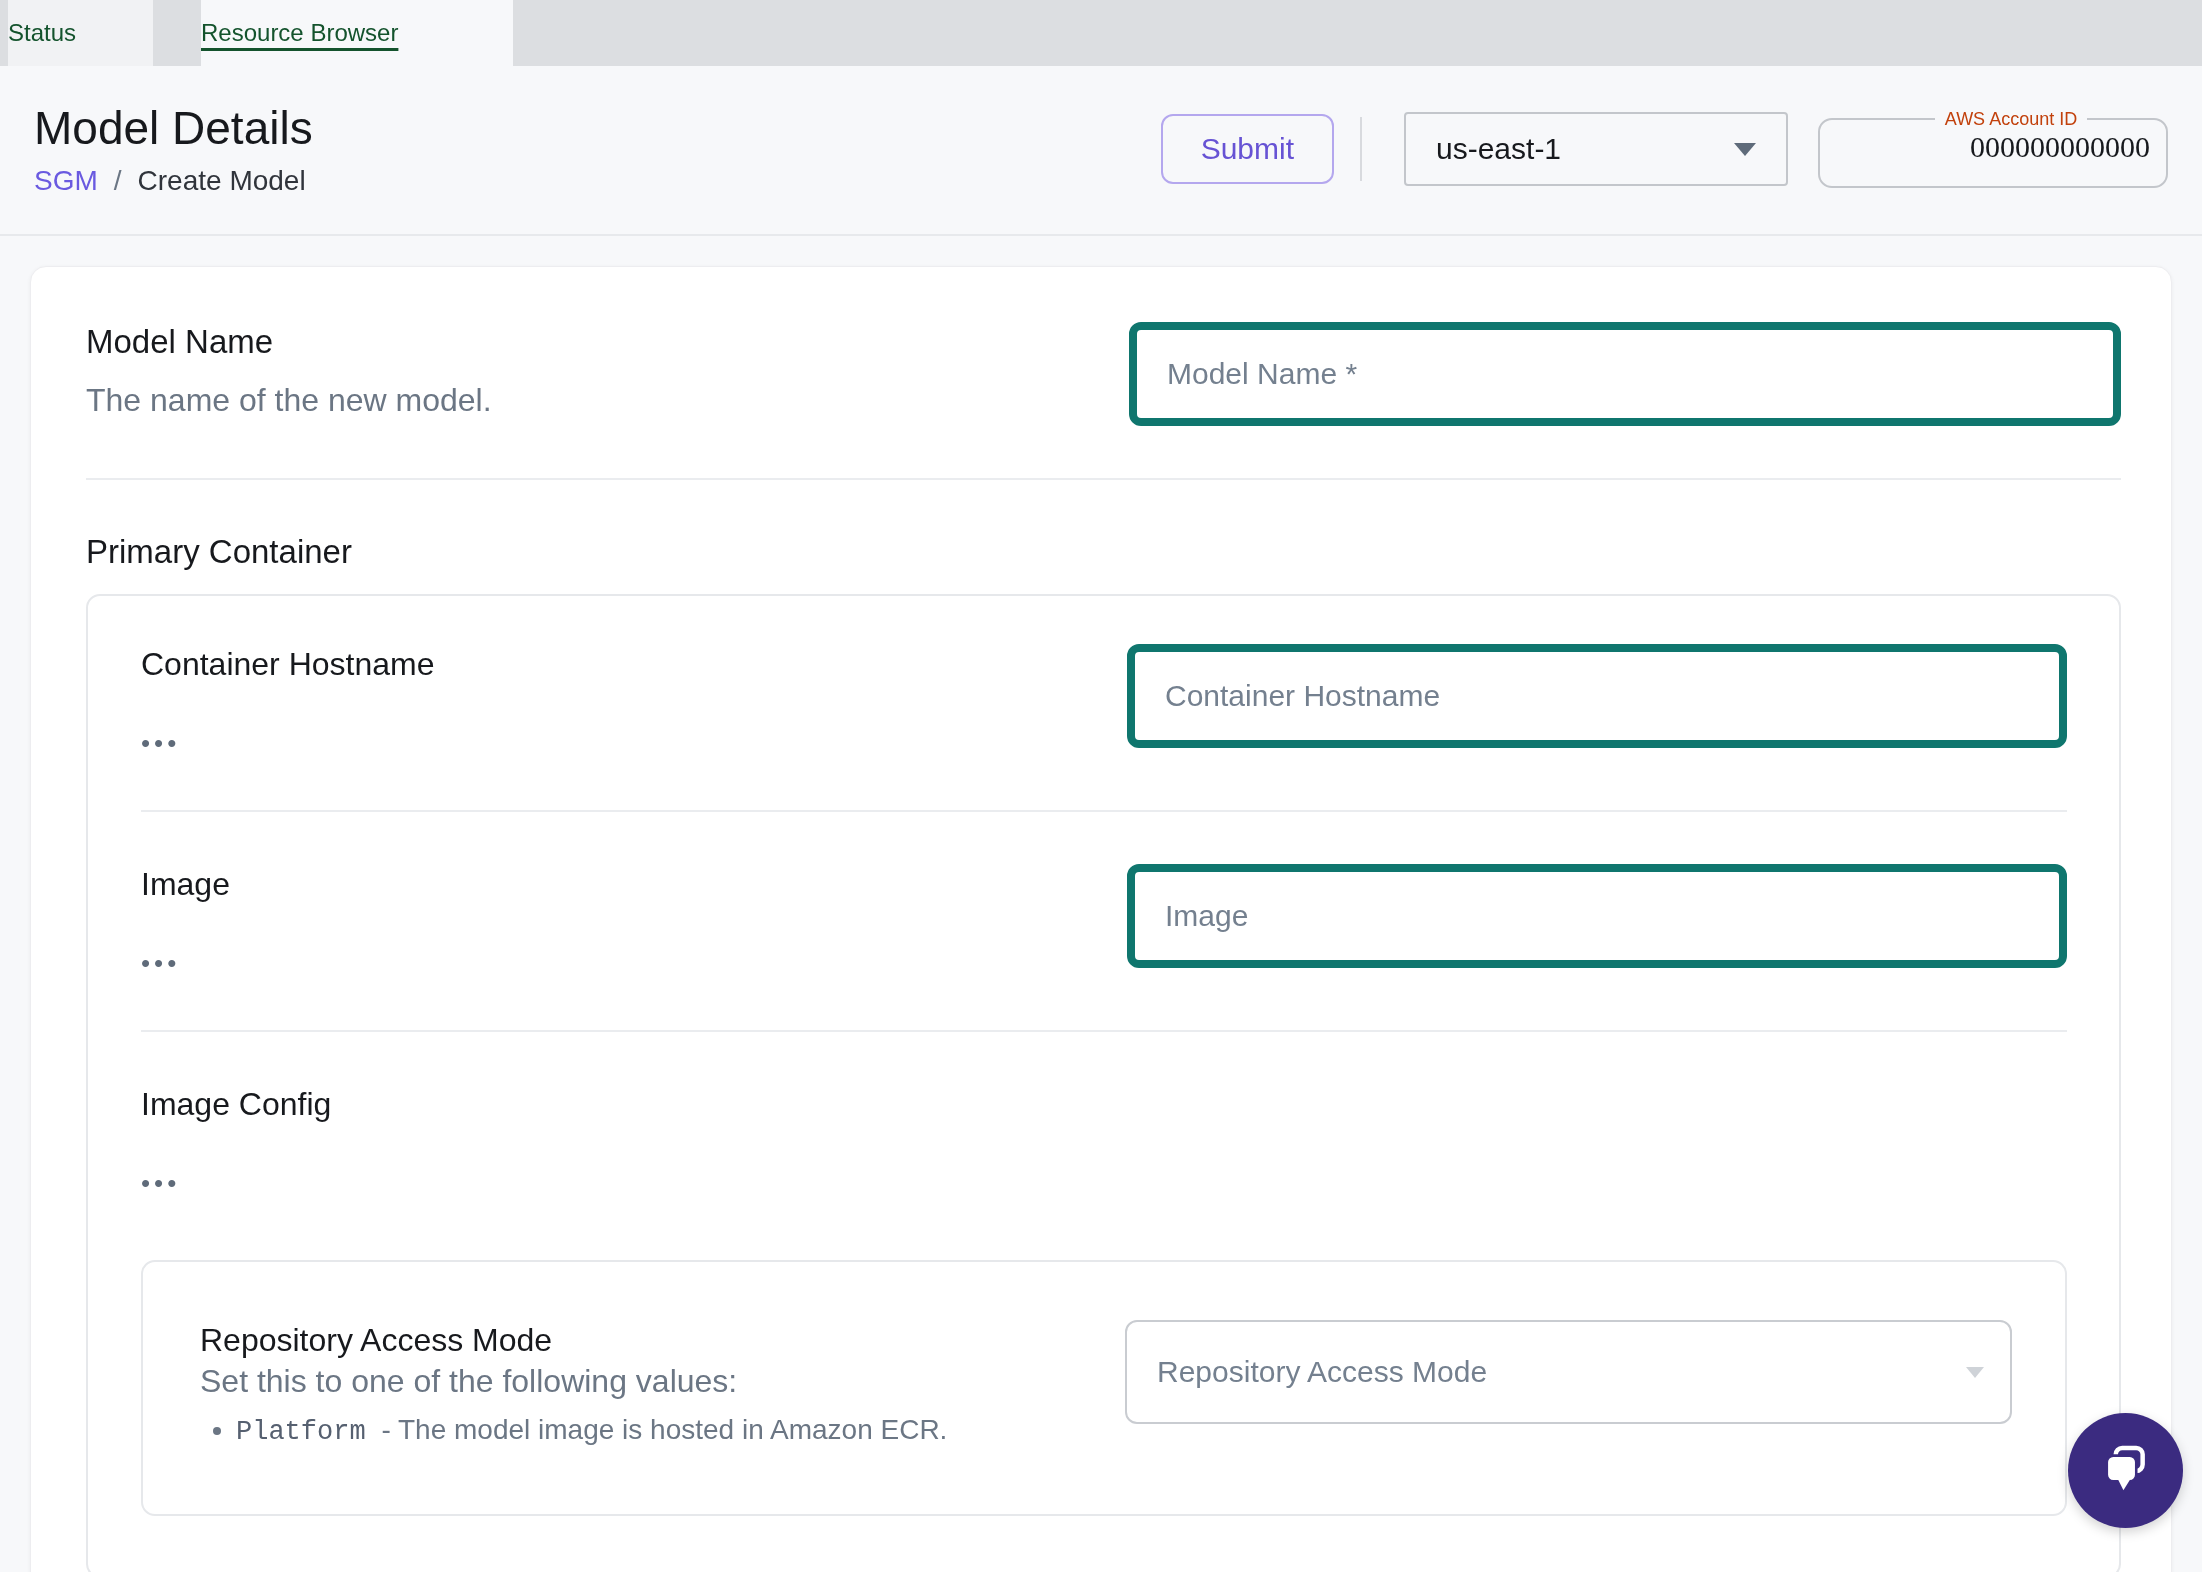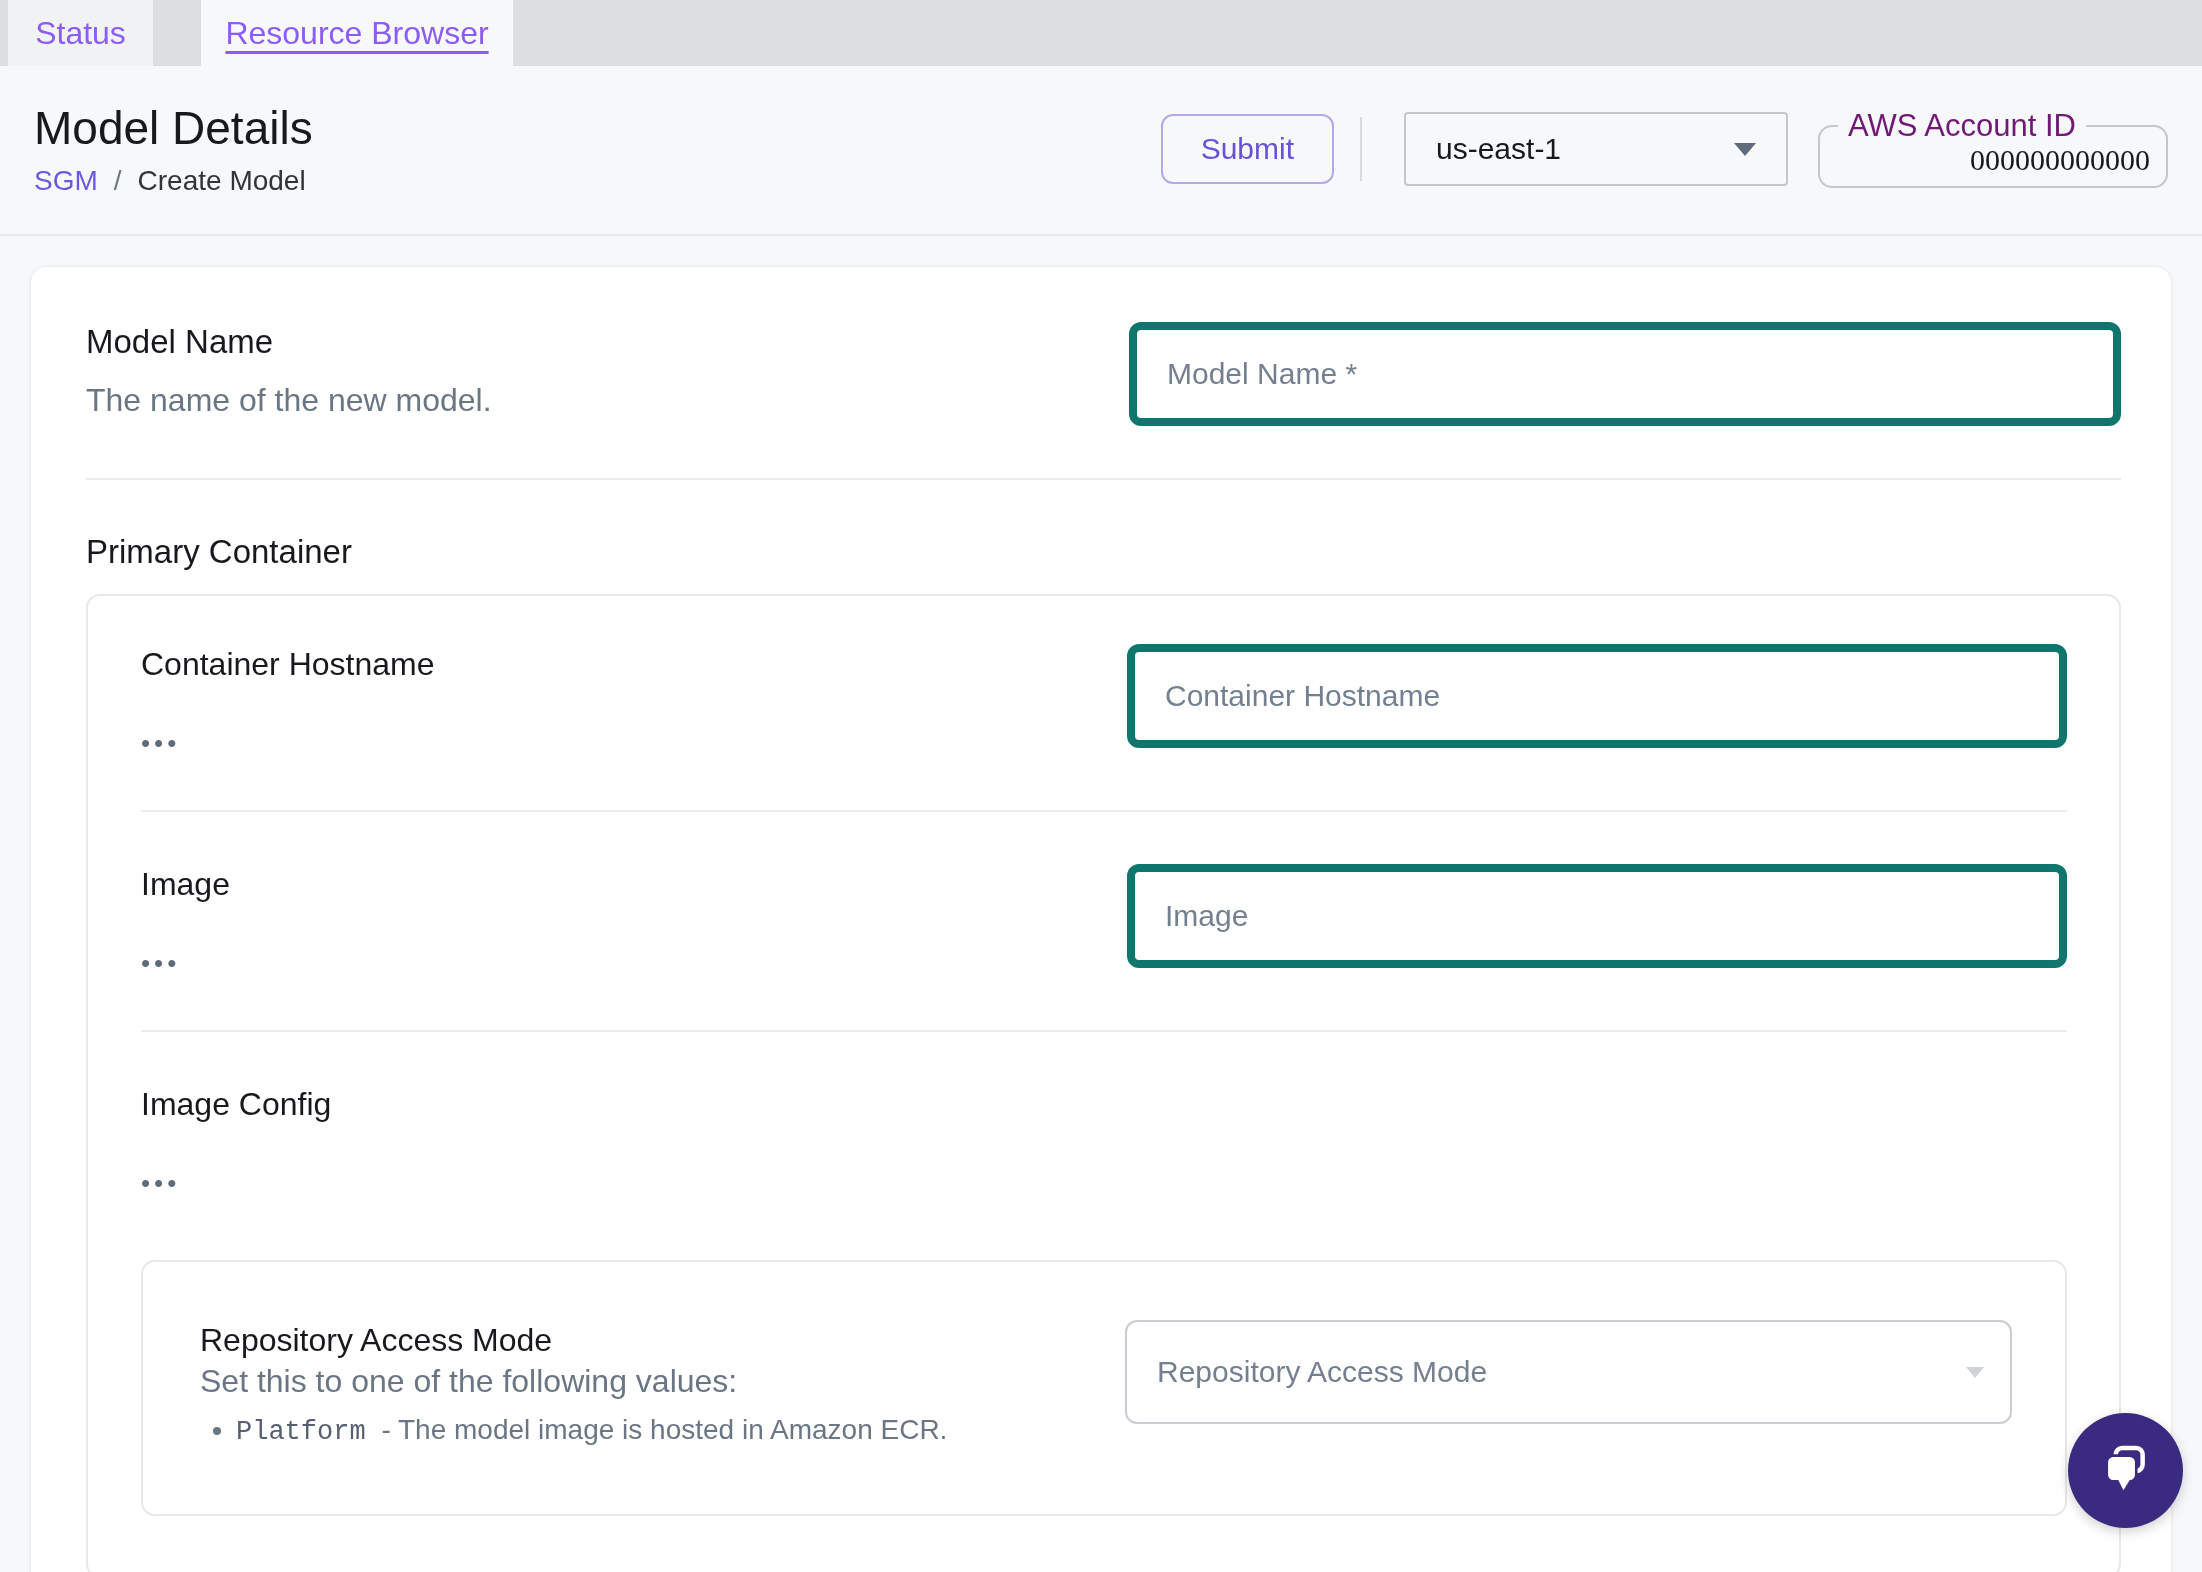--- a/index.html
+++ b/index.html
@@ -18,23 +18,22 @@
   .tabbar {
     height: 66px;
     background: #dcdee1;
     display: flex;
     align-items: stretch;
     padding-left: 8px;
   }
   .tab {
     display: flex;
     align-items: center;
-    justify-content: center;
-    font-size: 32px;
-    color: #8b5cf6;
+    font-size: 24px;
+    color: #14532d;
     cursor: pointer;
   }
   .tab-status { width: 145px; background: #f1f2f4; margin-right: 20px; }
   .tab-active { width: 312px; background: #f7f8fa; margin-left: 28px; }
   .tab-active .tab-label {
     text-decoration: underline;
     text-decoration-thickness: 3px;
     text-underline-offset: 7px;
   }
 
@@ -97,25 +96,26 @@
   }
   .account-field {
     width: 350px;
     height: 78px;
     margin-left: 30px;
     border: 2px solid #c3c6cb;
     border-radius: 14px;
     padding: 0;
   }
   .account-legend {
-    font-size: 31px;
-    color: #701a75;
+    font-size: 18px;
+    color: #c2410c;
     padding: 0 10px;
     margin-left: 18px;
     line-height: 1;
+    text-align: center;
   }
   .account-input {
     width: 100%;
     border: none;
     outline: none;
     background: transparent;
     font-family: Liberation Serif, serif;
     font-size: 30px;
     color: #17191d;
     padding: 2px 16px 14px 20px;

